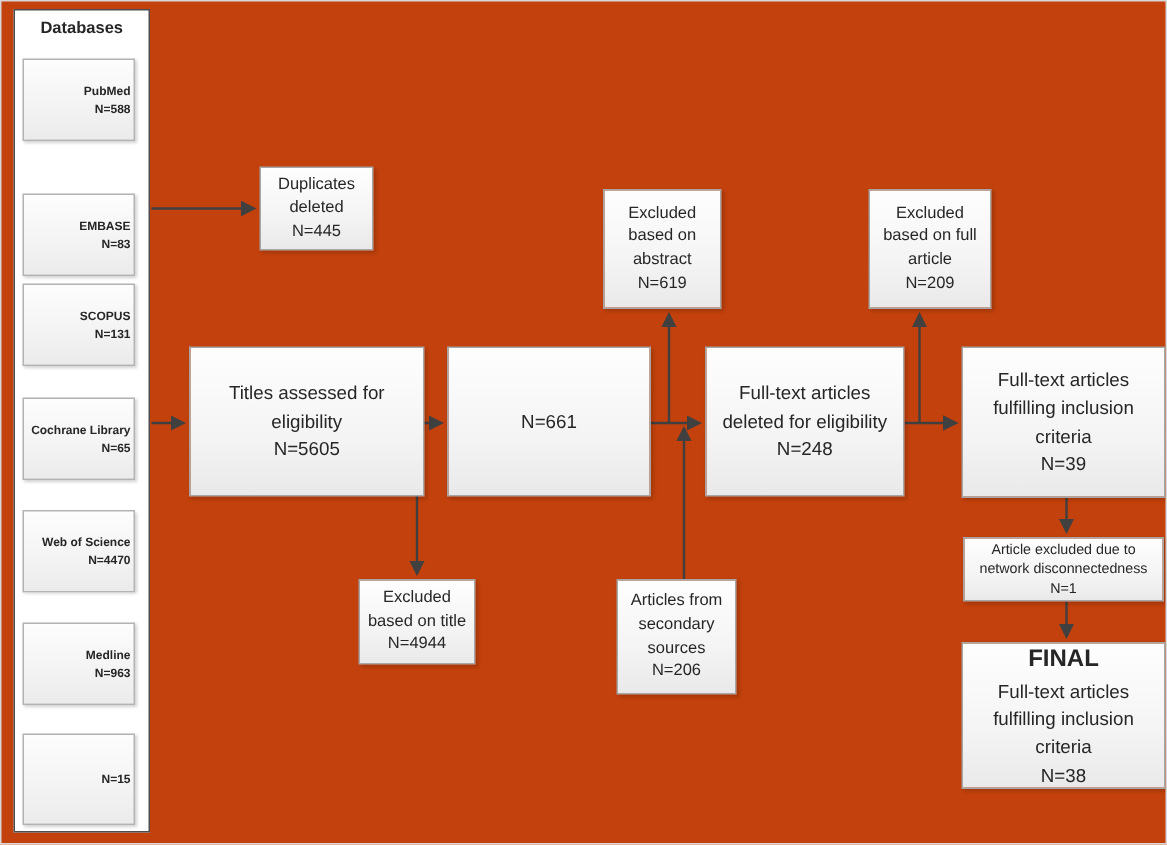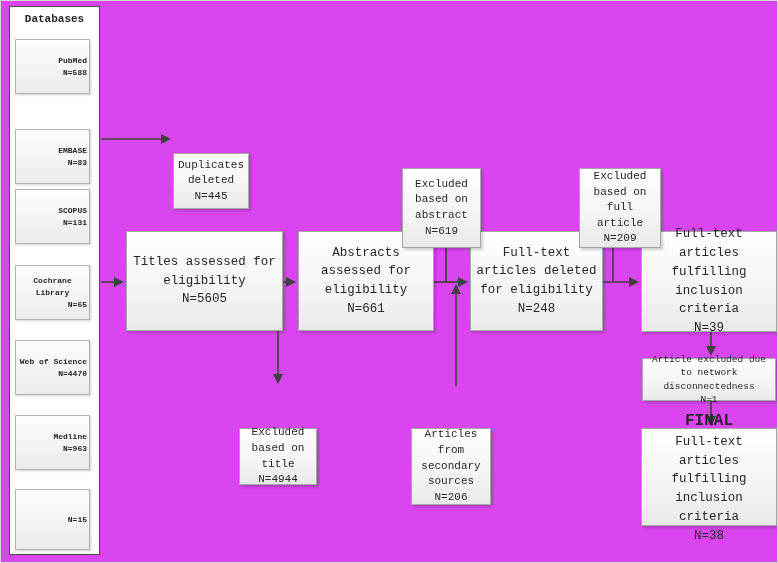--- a/index.html
+++ b/index.html
@@ -1,39 +1,39 @@
 <!DOCTYPE html>
 <html><head>
 <meta charset="utf-8">
 <style>
   html,body{margin:0;padding:0;background:#fff;}
   .canvas{
     position:relative;
     width:778px;height:563px;
-    background:#d946ef;
+    background:#c2410c;
     border:1px solid #d8d8d8;
     box-sizing:border-box;
-    font-family:Liberation Mono, monospace;
+    font-family:Liberation Sans, sans-serif;
     color:#262626;
     overflow:hidden;
   }
   
   .node{
     position:absolute;
     box-sizing:border-box;
     border:1px solid #a6a6a6;
     background:linear-gradient(180deg,#fefefe 0%,#f4f4f4 60%,#e9e9e9 100%);
     box-shadow:1.5px 1.5px 2.5px rgba(0,0,0,0.18);
     display:flex;flex-direction:column;
     align-items:center;justify-content:center;
     text-align:center;
     padding:2px 3px;
   }
   .main-node{font-size:12.5px;line-height:1.5;}
-  .small-node{font-size:11px;line-height:1.42;margin-top:42px;}
+  .small-node{font-size:11px;line-height:1.42;}
   .tiny-node{font-size:9.5px;line-height:1.4;}
   .final-heading{font-weight:bold;font-size:16px;}
   
   .db-container{
     position:absolute;left:8px;top:5px;width:91px;height:549px;
     box-sizing:border-box;
     border:1.5px solid #4d4d4d;
     background:#fff;
   }
   .db-header{
@@ -119,21 +119,20 @@
     <div>Duplicates deleted</div>
     <div>N=445</div>
   </div>
 
   <div class="node main-node" style="left:125px;top:230px;width:157px;height:100px">
     <div>Titles assessed for eligibility</div>
     <div>N=5605</div>
   </div>
 
   <div class="node main-node" style="left:297px;top:230px;width:136px;height:100px">
-    <div>Abstracts assessed for eligibility</div>
     <div>N=661</div>
   </div>
 
   <div class="node main-node" style="left:469px;top:230px;width:133px;height:100px">
     <div>Full-text articles deleted for eligibility</div>
     <div>N=248</div>
   </div>
 
   <div class="node main-node" style="left:640px;top:230px;width:136px;height:101px">
     <div>Full-text articles fulfilling inclusion criteria</div>

